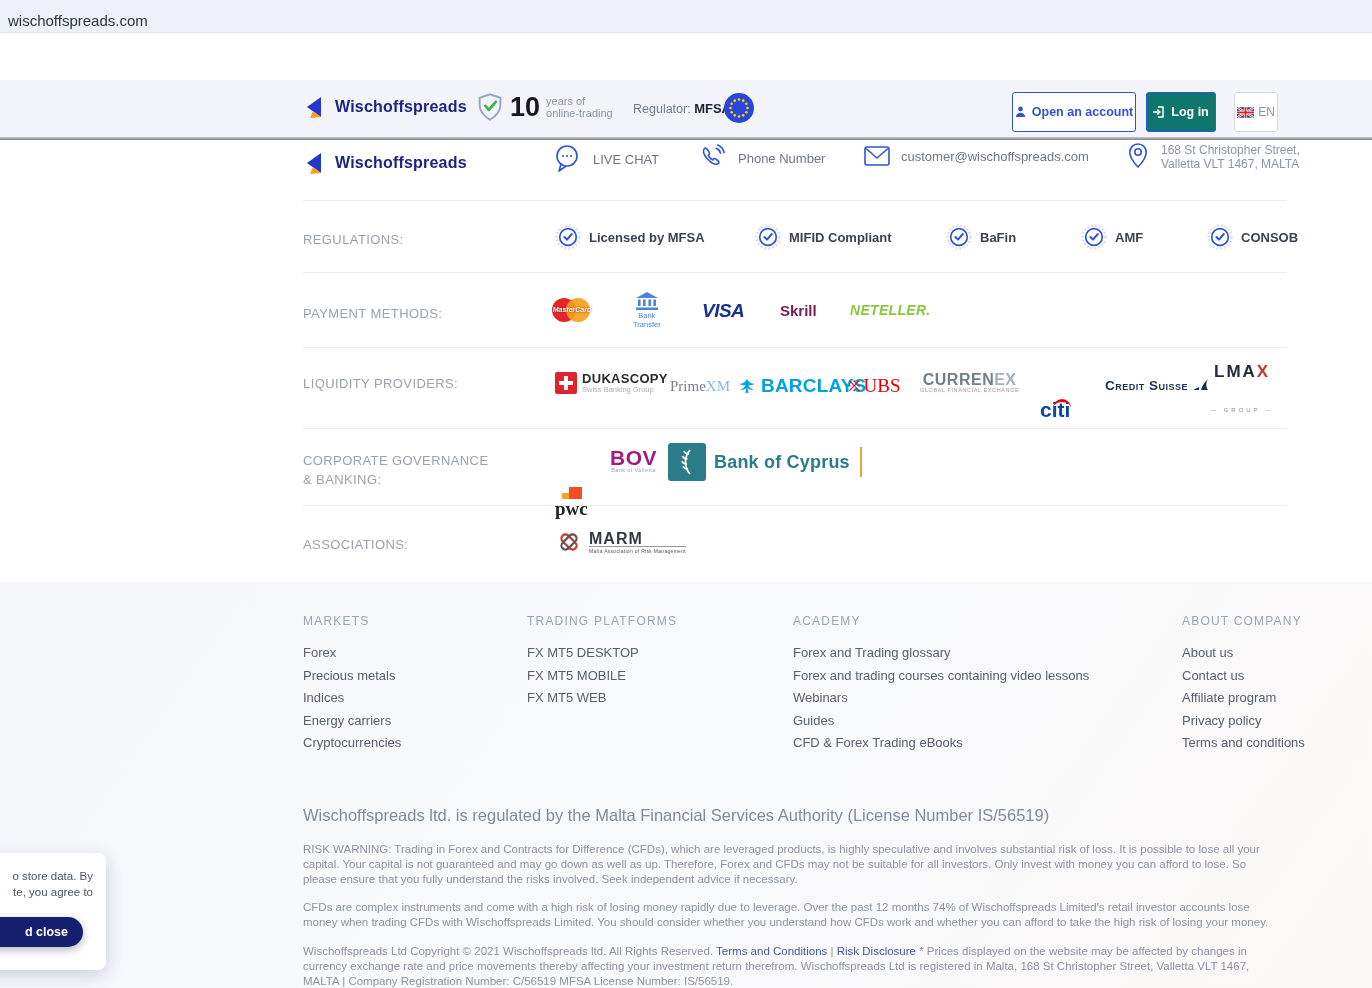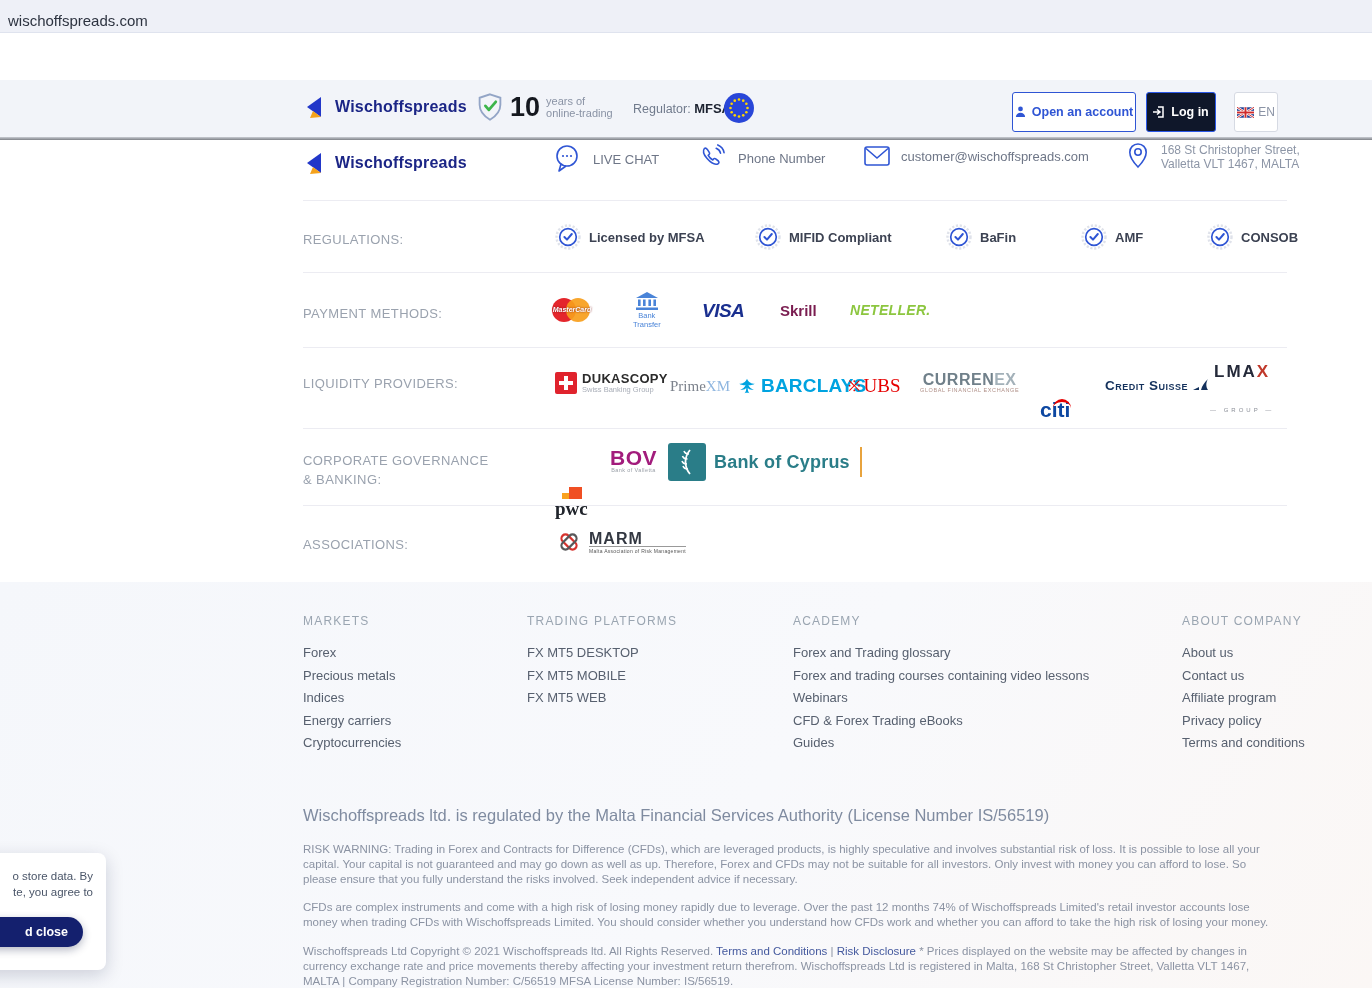--- a/index.html
+++ b/index.html
@@ -24,21 +24,21 @@
   .years { position:absolute; left:476px; top:92px; display:flex; align-items:center; gap:6px; }
   .years-num { font-size:27px; font-weight:700; color:#15181f; line-height:1; }
   .years-lines { font-size:11px; color:#8a93a5; line-height:12px; }
   .regulator { position:absolute; left:633px; top:101px; font-size:12.5px; color:#707a8c; }
   .regulator b { color:#1c2230; font-size:13px; }
   .euflag { position:absolute; left:724px; top:93px; }
 
   .btn { position:absolute; top:92px; height:40px; border-radius:3px; display:flex;
     align-items:center; justify-content:center; gap:6px; font-size:12.5px; font-weight:700; cursor:pointer; }
   .btn-open { left:1012px; width:124px; background:#fff; border:1px solid #2f55d4; color:#2f55d4; }
-  .btn-login { left:1146px; width:70px; background:#0f172a; border:1px solid #2b58e8; color:#fff; }
+  .btn-login { left:1146px; width:70px; background:#0f766e; border:1px solid #2b58e8; color:#fff; }
   .btn-lang { left:1234px; width:44px; background:#fff; border:1px solid #d6dae3; color:#8a93a5;
     font-weight:400; font-size:12px; gap:4px; }
 
   
   .footer-top { position:absolute; left:0; top:140px; width:1372px; height:442px; background:#fff; }
   .divider { position:absolute; left:303px; width:984px; height:1px; background:#ececf2; }
 
   .row-label { position:absolute; left:303px; width:190px; font-size:13px; color:#9aa2ae;
     letter-spacing:.4px; line-height:19px; }
 
@@ -478,22 +478,22 @@
     <a>FX MT5 DESKTOP</a>
     <a>FX MT5 MOBILE</a>
     <a>FX MT5 WEB</a>
   </div>
 
   <div class="col" style="left:793px;">
     <div class="col-h">ACADEMY</div>
     <a>Forex and Trading glossary</a>
     <a>Forex and trading courses containing video lessons</a>
     <a>Webinars</a>
+    <a>Guides</a>
     <a>CFD &amp; Forex Trading eBooks</a>
-    <a>Guides</a>
   </div>
 
   <div class="col" style="left:1182px;">
     <div class="col-h">ABOUT COMPANY</div>
     <a>About us</a>
     <a>Contact us</a>
     <a>Affiliate program</a>
     <a>Privacy policy</a>
     <a>Terms and conditions</a>
   </div>

